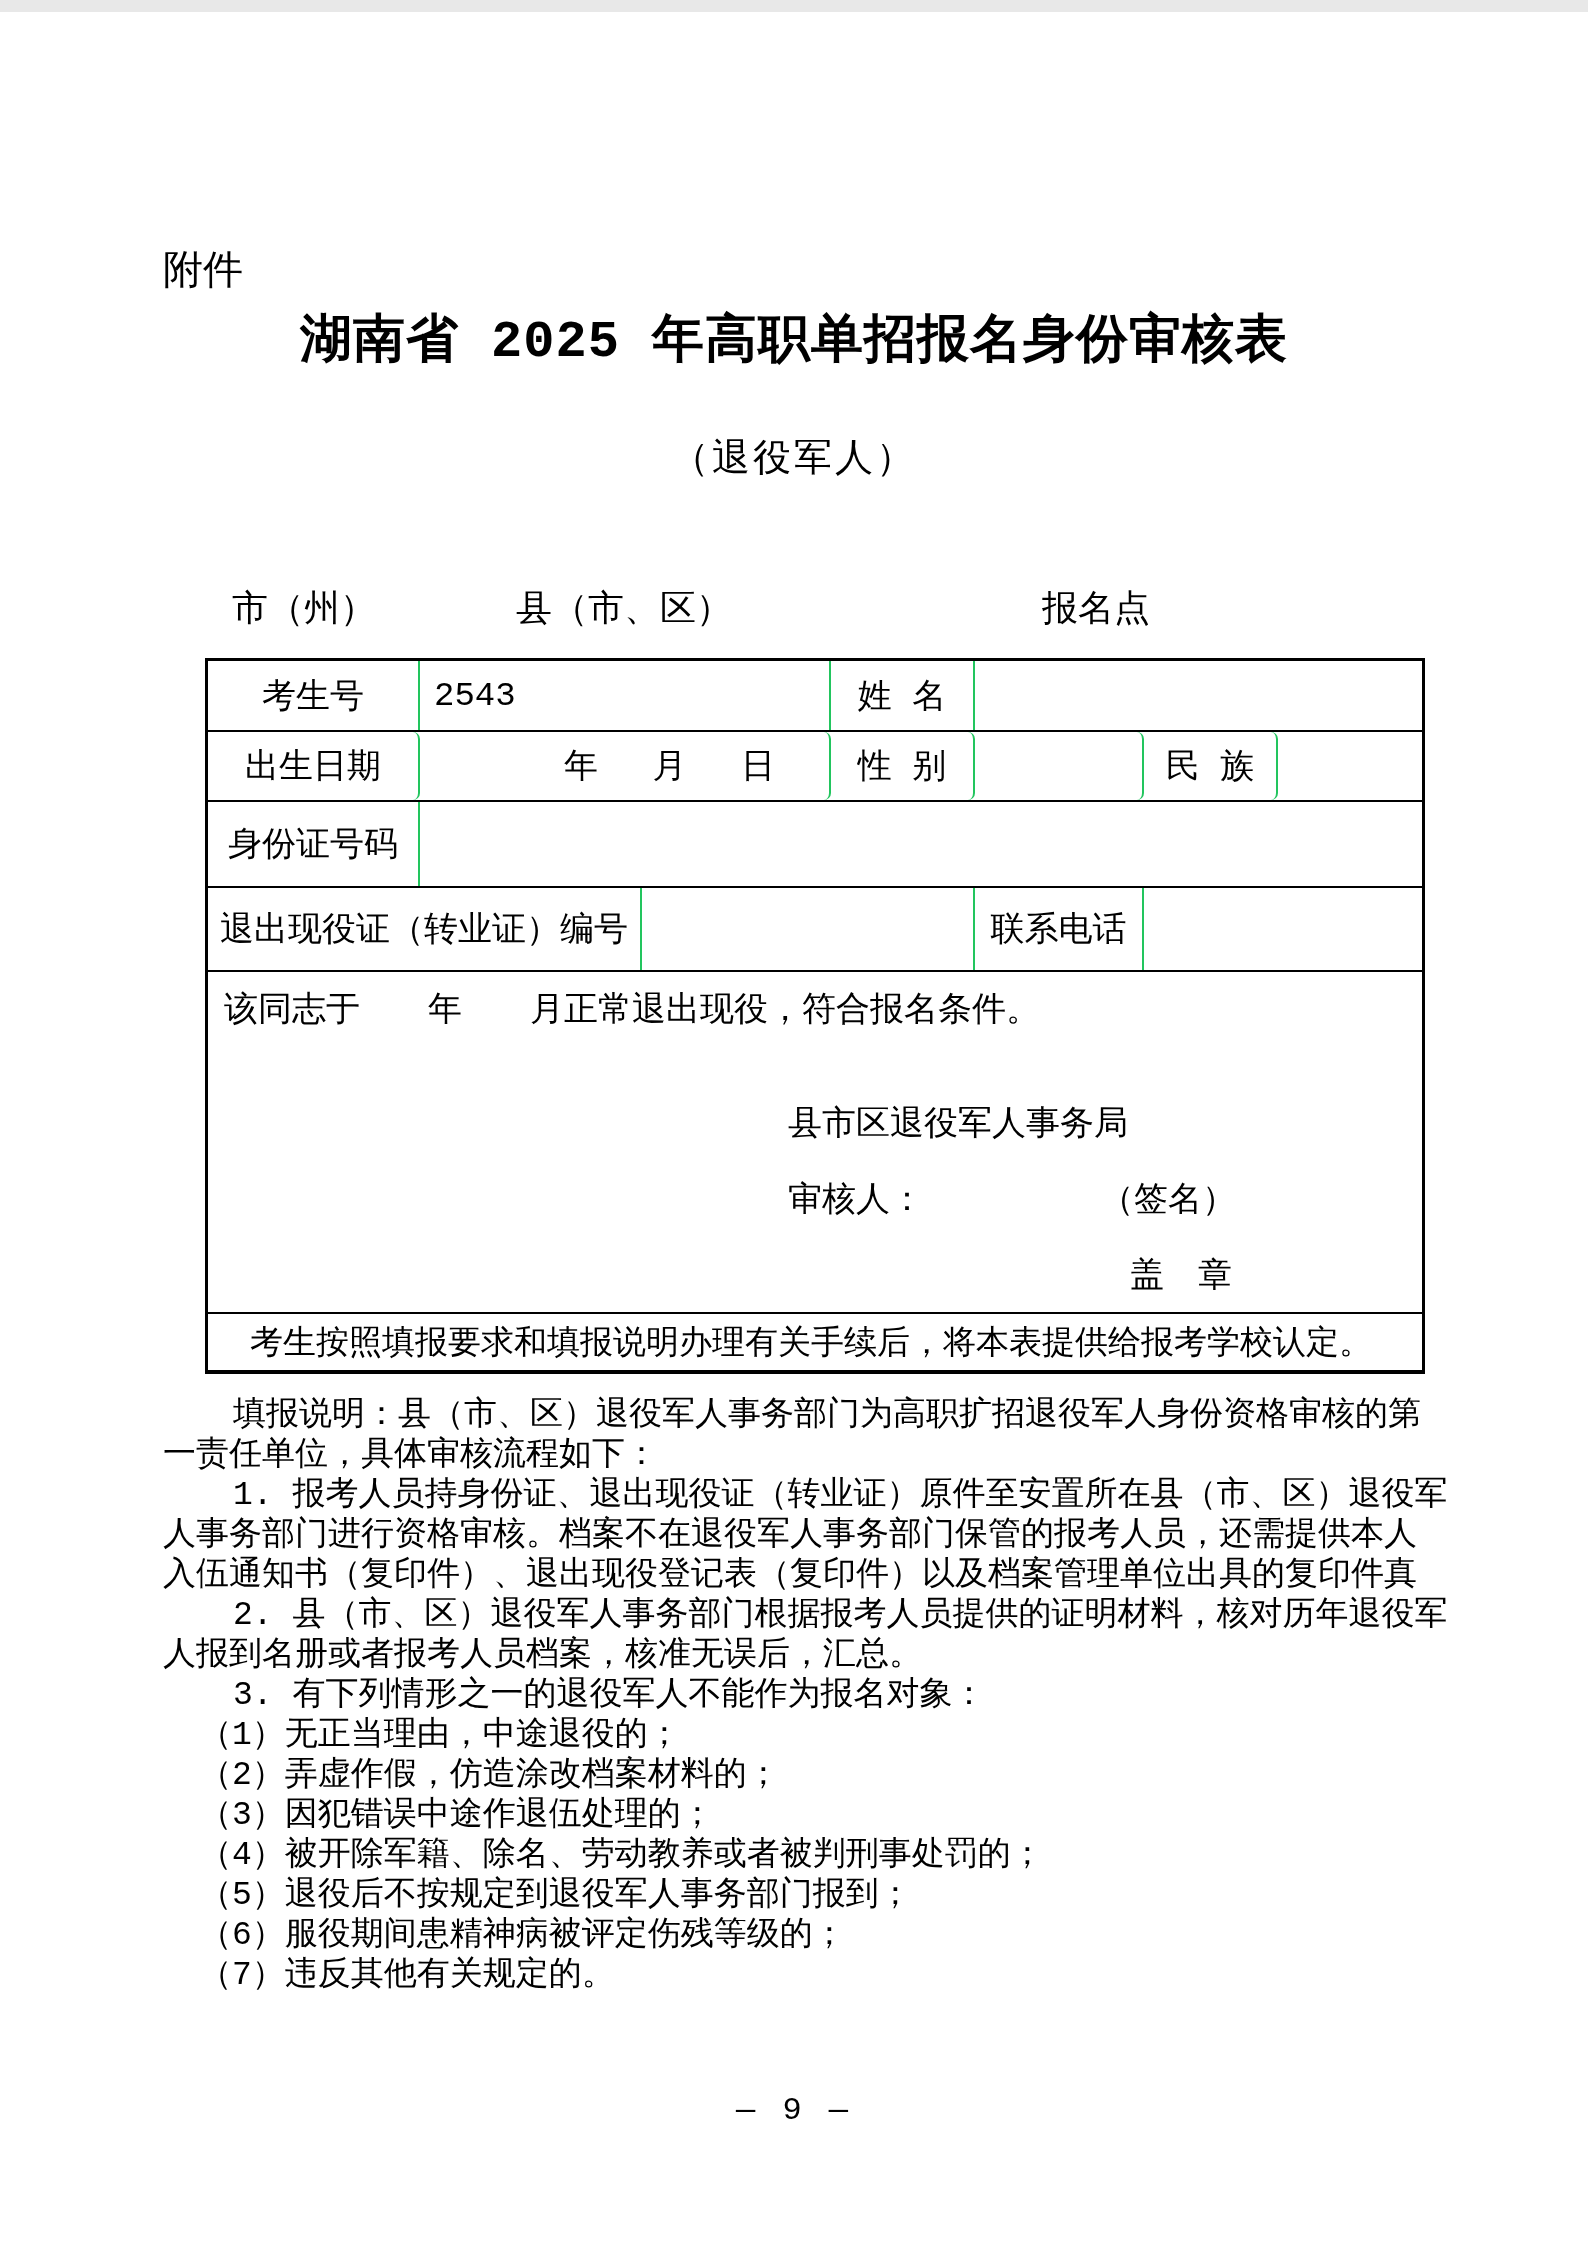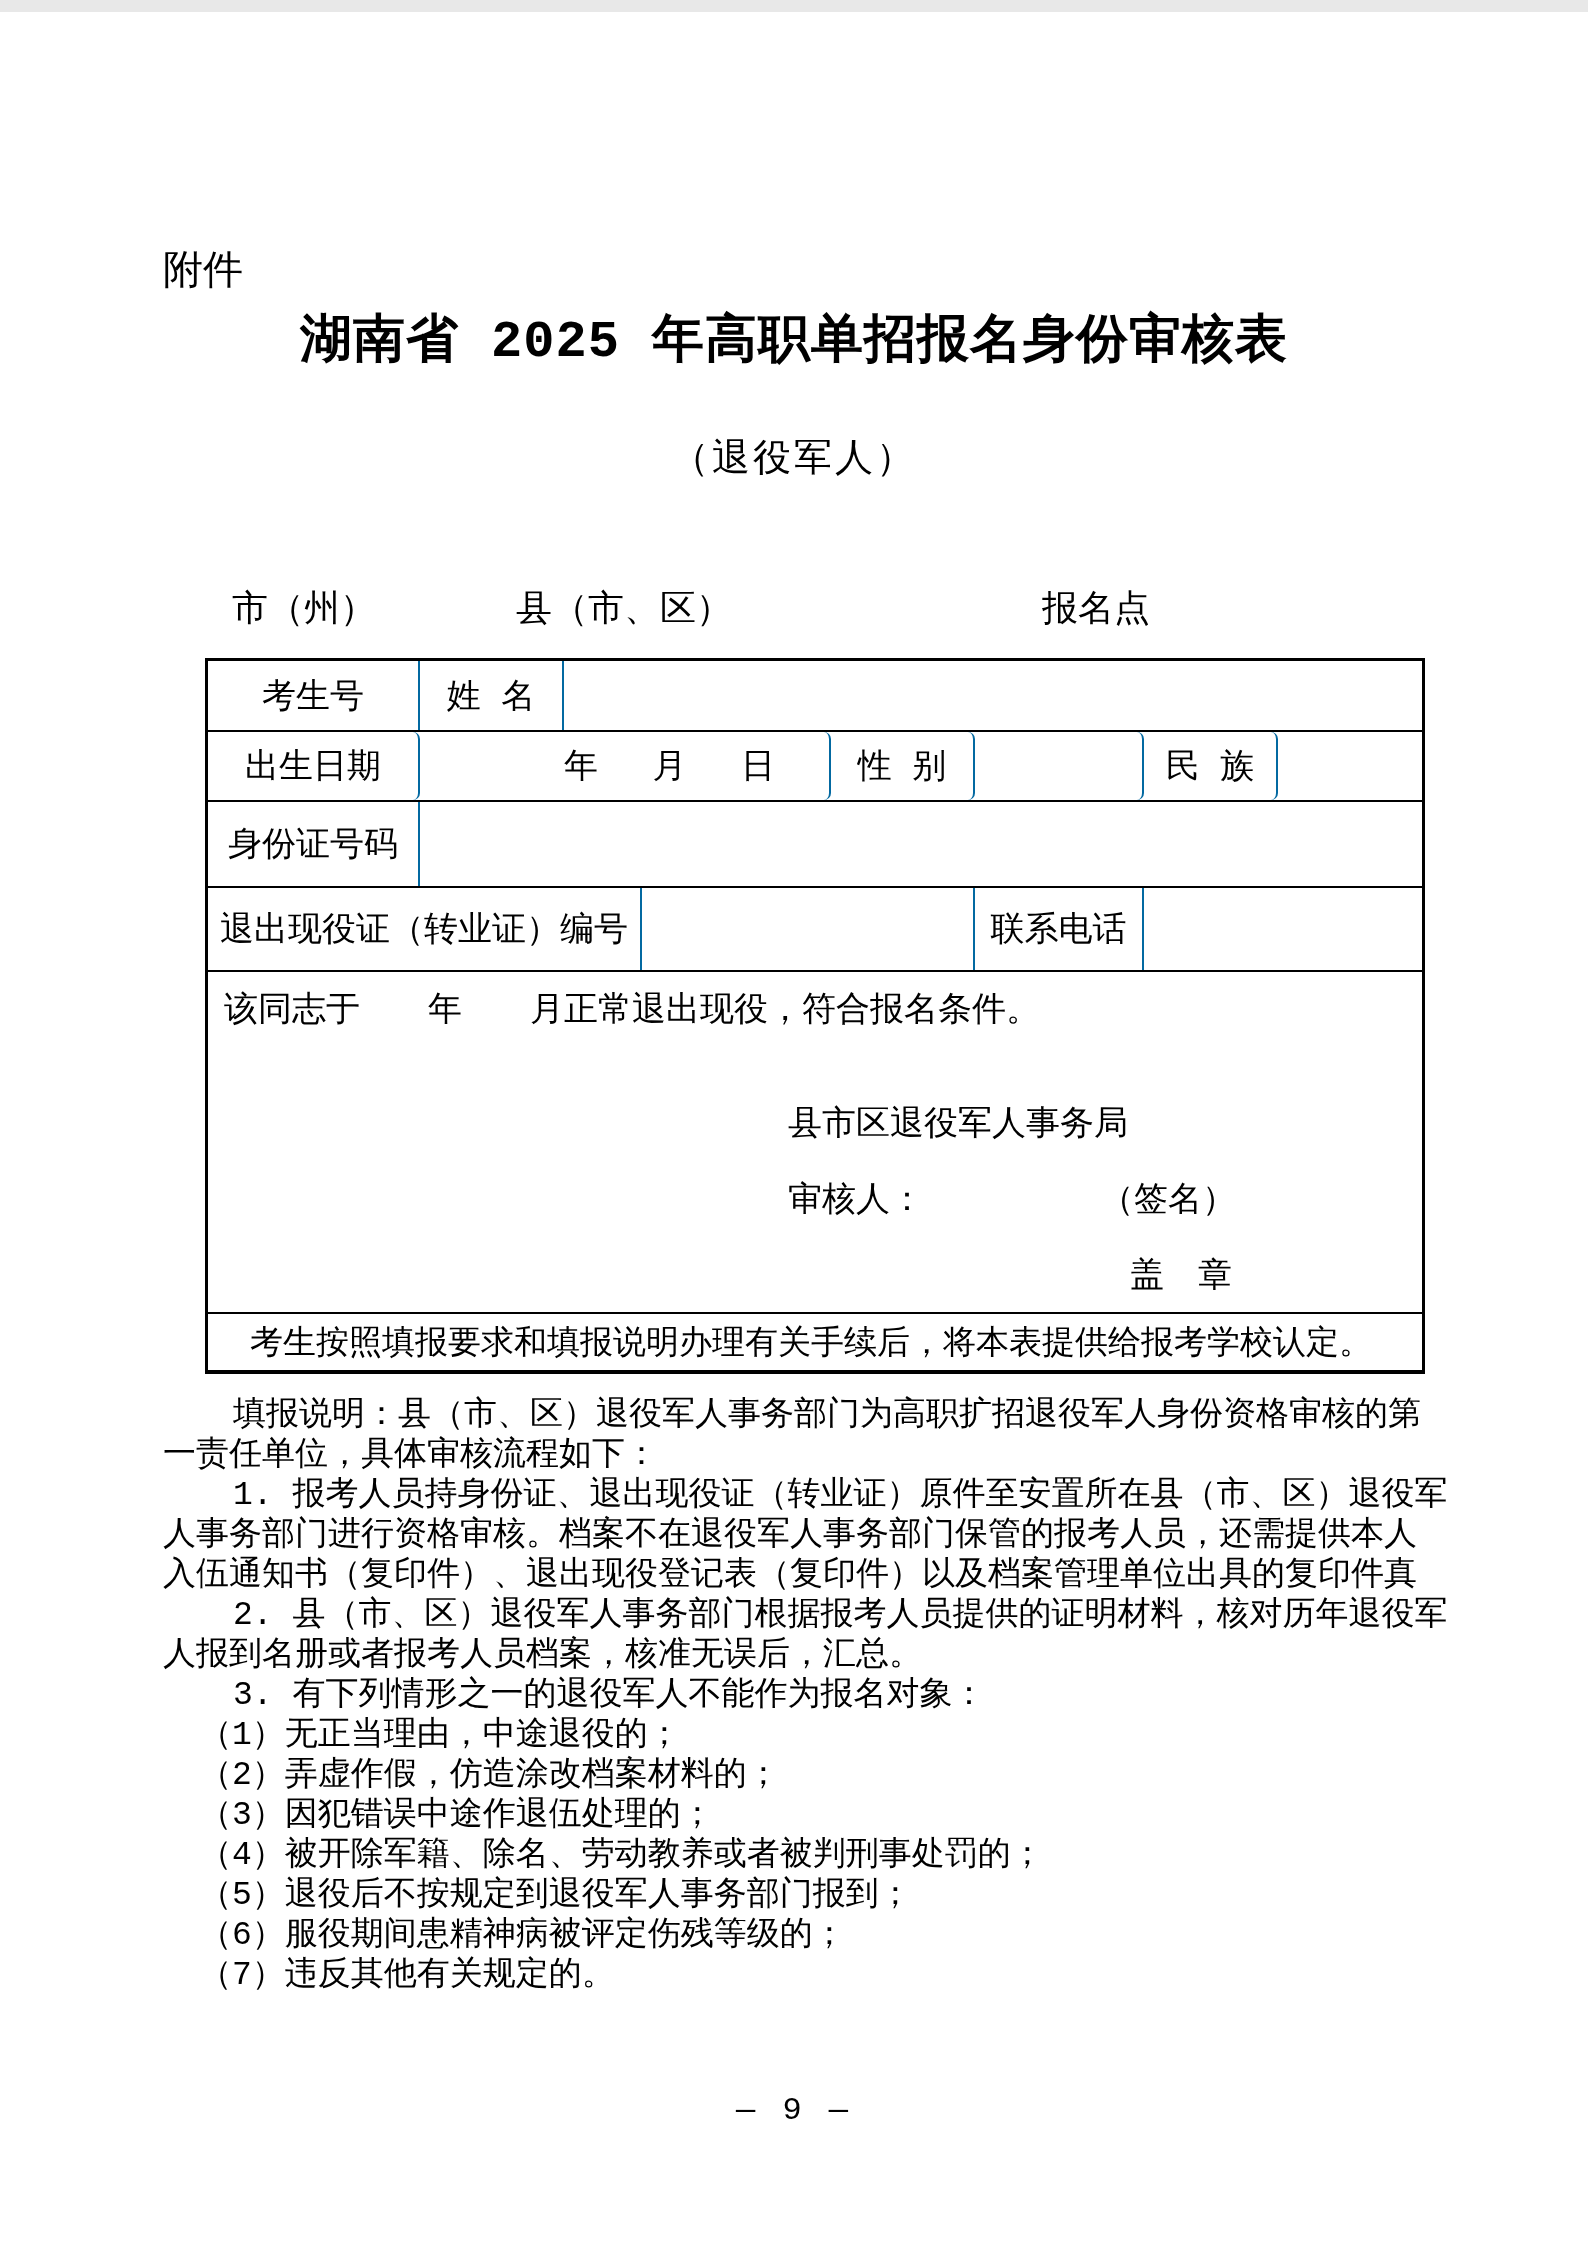--- a/index.html
+++ b/index.html
@@ -15,21 +15,21 @@
   .doc-title { left:0; right:0; top:292px; text-align:center; font-size:52px; font-weight:bold; letter-spacing:1px; }
   .doc-subtitle { left:0; right:0; top:420px; text-align:center; font-size:38px; letter-spacing:3px; }
   .loc { top:572px; font-size:36px; }
   .loc-city   { left:232px; }
   .loc-county { left:516px; }
   .loc-site   { left:1042px; }
 
   .form-table { left:205px; top:646px; width:1220px; border:3px solid #000; border-bottom-width:4px; background:#fff; }
   .trow { display:flex; border-bottom:2px solid #000; }
   .trow.last { border-bottom:none; }
-  .tcell { border-right:2px solid #0369a1; display:flex; align-items:center; justify-content:center; font-size:34px; }
+  .tcell { border-right:2px solid #22c55e; display:flex; align-items:center; justify-content:center; font-size:34px; }
   .tcell.cell-last { border-right:none; flex:1; }
   .r1 { height:69px; } .r2 { height:68px;border-radius:7px; } .r3 { height:84px; } .r4 { height:82px; }
   .w212 { width:212px; } .w411 { width:411px; } .w144 { width:144px; }
   .w169 { width:169px; } .w134 { width:134px; } .w434 { width:434px; } .w333 { width:333px; }
   .val-left { justify-content:flex-start; padding-left:14px; }
   .birth-val { padding-left:90px; }
 
   .review-row { position:relative; height:342px; border-bottom:2px solid #000; font-size:34px; }
   .rv-statement { left:16px;  top:14px; }
   .rv-bureau    { left:580px; top:128px; }
@@ -55,20 +55,21 @@
   <div class="abs doc-subtitle">（退役军人）</div>
 
   <div class="abs loc loc-city">市（州）</div>
   <div class="abs loc loc-county">县（市、区）</div>
   <div class="abs loc loc-site">报名点</div>
 
   <div class="abs form-table">
 
     <div class="trow">
       <div class="tcell r1 w212">考生号</div>
+      <div class="tcell r1 w411 val-left">2543</div>
       <div class="tcell r1 w144">姓 名</div>
       <div class="tcell r1 cell-last"></div>
     </div>
 
     <div class="trow">
       <div class="tcell r2 w212">出生日期</div>
       <div class="tcell r2 w411 birth-val">年　 月　 日</div>
       <div class="tcell r2 w144">性 别</div>
       <div class="tcell r2 w169"></div>
       <div class="tcell r2 w134">民 族</div>

